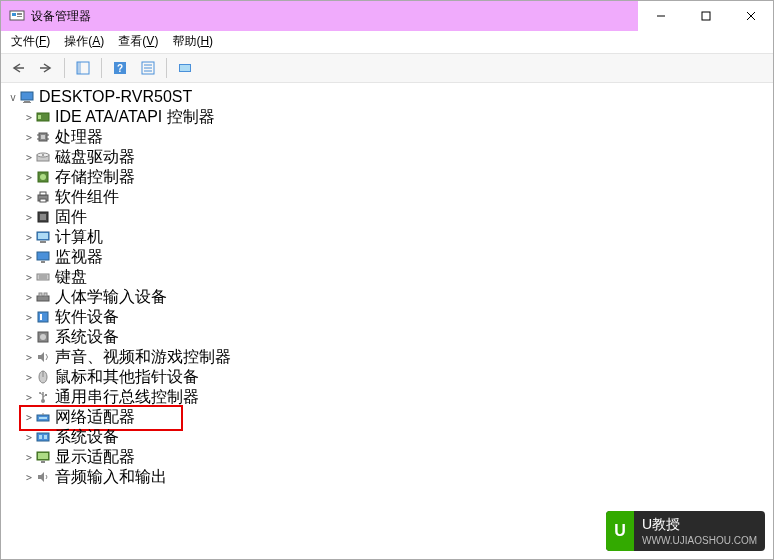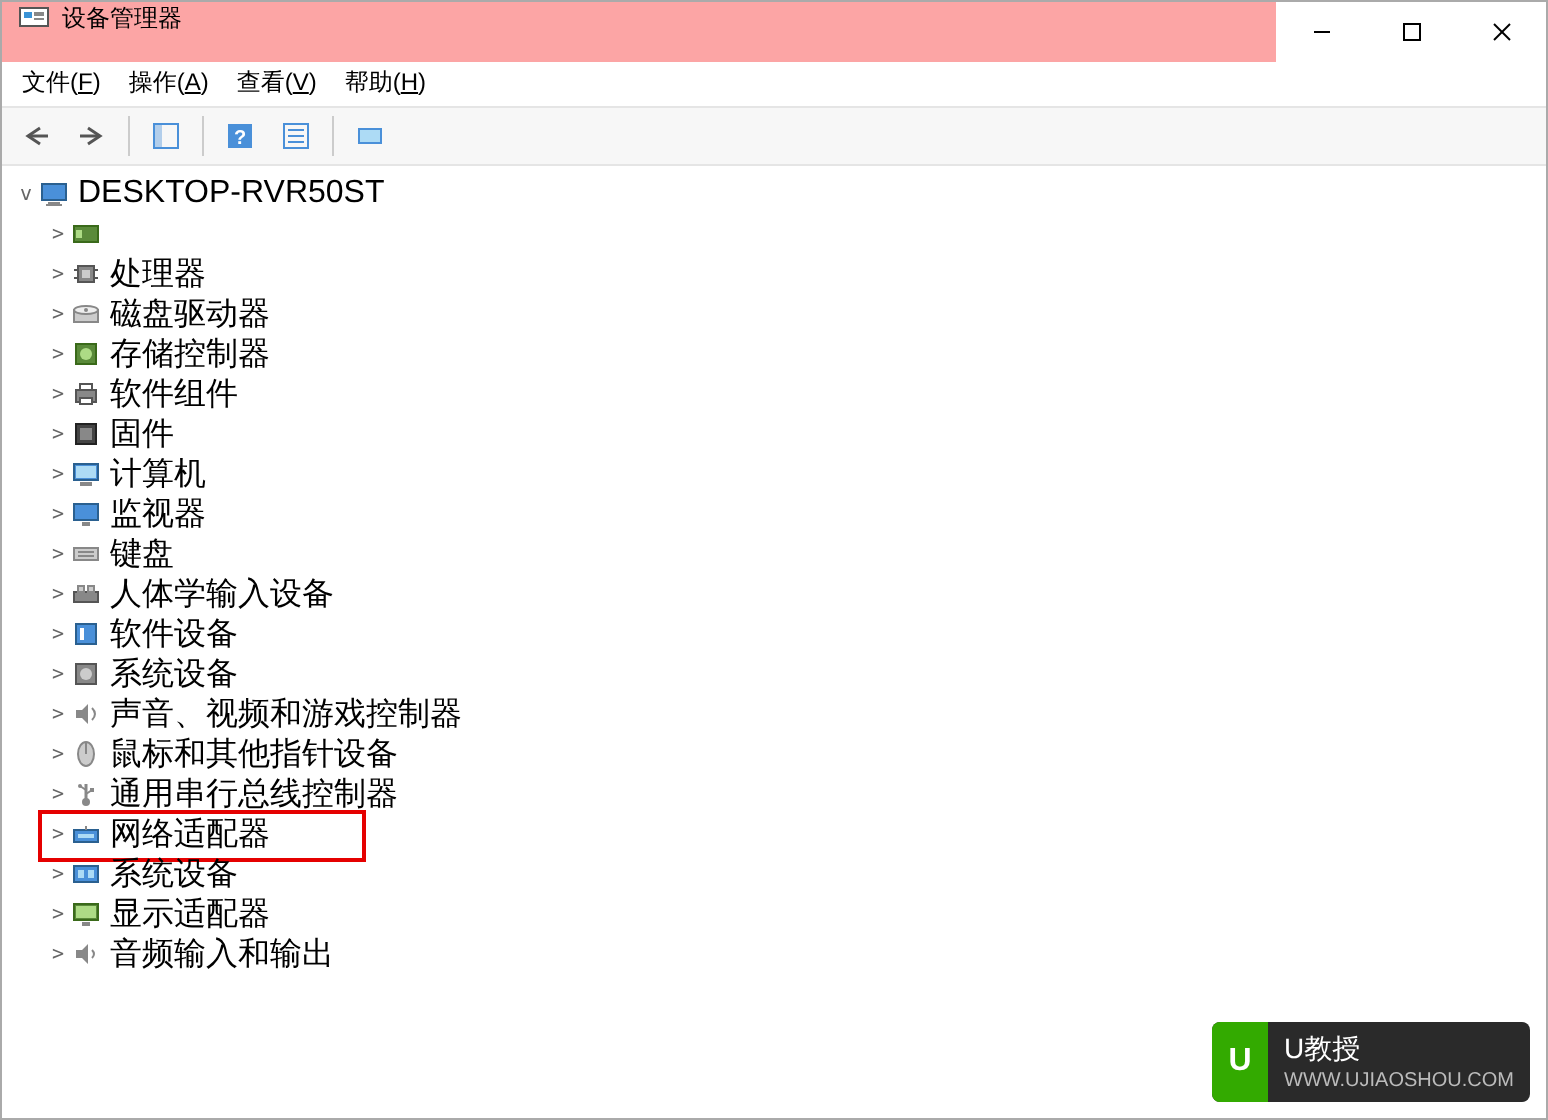--- a/index.html
+++ b/index.html
@@ -1,17 +1,17 @@
 <!DOCTYPE html>
 <html><head>
 <meta charset="utf-8">
 <style>
 html,body{margin:0;padding:0;font-family:"Microsoft YaHei","Segoe UI",Tahoma,sans-serif;font-size:12px;background:#fff;color:#000;width:774px;height:560px;overflow:hidden;position:relative}
 .window{width:774px;height:560px;border:1px solid #aaa;box-sizing:border-box;display:flex;flex-direction:column;position:relative}
-.titlebar{height:30px;display:flex;align-items:flex-start;padding:0 0 0 8px;background:#fca5a5}
+.titlebar{height:30px;display:flex;align-items:center;padding:0 0 0 8px;background:#f0abfc}
 .titlebar .app-icon{width:16px;height:16px;margin-right:6px;display:inline-flex;align-items:center;justify-content:center}
 .titlebar .title{flex:1;font-size:12px}
 .win-controls{display:flex;height:100%}
 .win-btn{width:45px;height:30px;display:flex;align-items:center;justify-content:center;background:#fff}
 .menubar{height:22px;display:flex;align-items:flex-start;padding:0 4px;gap:2px;border-bottom:1px solid #e5e5e5}
 .menu-item{padding:2px 6px}
 .menu-item u{text-decoration:underline}
 .toolbar{height:28px;display:flex;align-items:center;padding:0 4px;gap:2px;border-bottom:1px solid #e5e5e5;background:#f7f7f7}
 .tb-btn{width:24px;height:24px;display:flex;align-items:center;justify-content:center;border:1px solid transparent;background:transparent}
 .tb-sep{width:1px;height:20px;background:#ccc;margin:0 3px}
@@ -129,20 +129,21 @@
     </div>
     <div class="children" id="tree-children">
         <div class="tree-row">
           <span class="expander">&gt;</span>
           <span class="node-icon">
             <svg width="16" height="16">
               <rect x="2" y="4" width="12" height="8" fill="#5a8a3a" stroke="#3a6a1a"></rect>
               <rect x="3" y="6" width="3" height="4" fill="#addb85"></rect>
             </svg>
           </span>
+          <span class="node-label">IDE ATA/ATAPI 控制器</span>
         </div>
         <div class="tree-row">
           <span class="expander">&gt;</span>
           <span class="node-icon">
             <svg width="16" height="16">
               <rect x="4" y="4" width="8" height="8" fill="#888" stroke="#555"></rect>
               <rect x="6" y="6" width="4" height="4" fill="#ccc"></rect>
               <line x1="2" y1="6" x2="4" y2="6" stroke="#555"></line>
               <line x1="2" y1="10" x2="4" y2="10" stroke="#555"></line>
               <line x1="12" y1="6" x2="14" y2="6" stroke="#555"></line>

